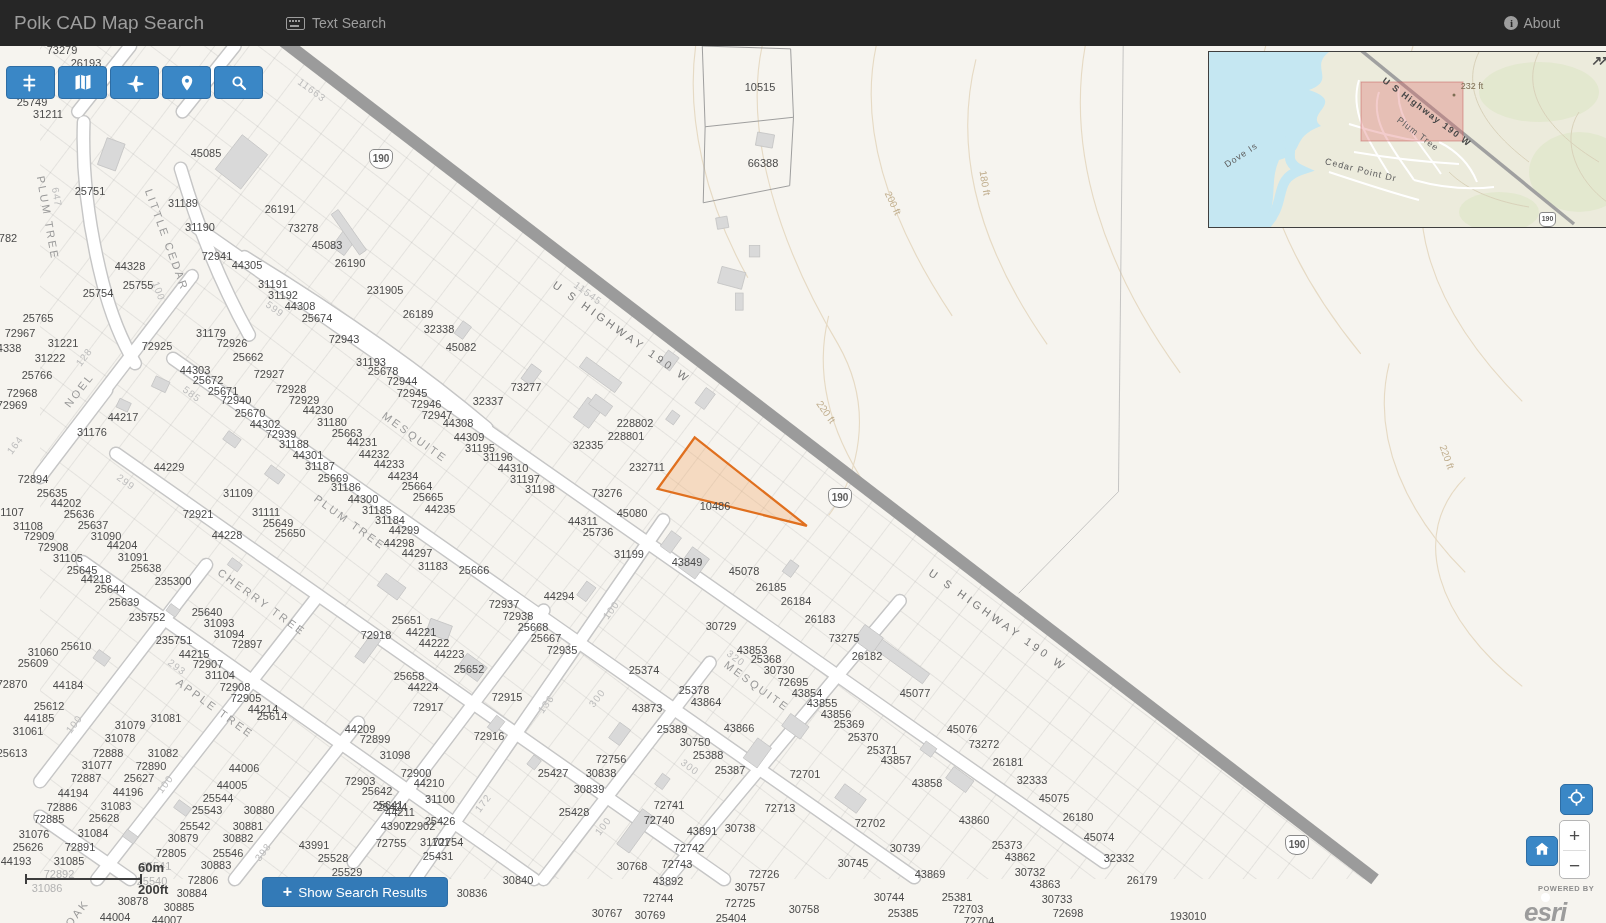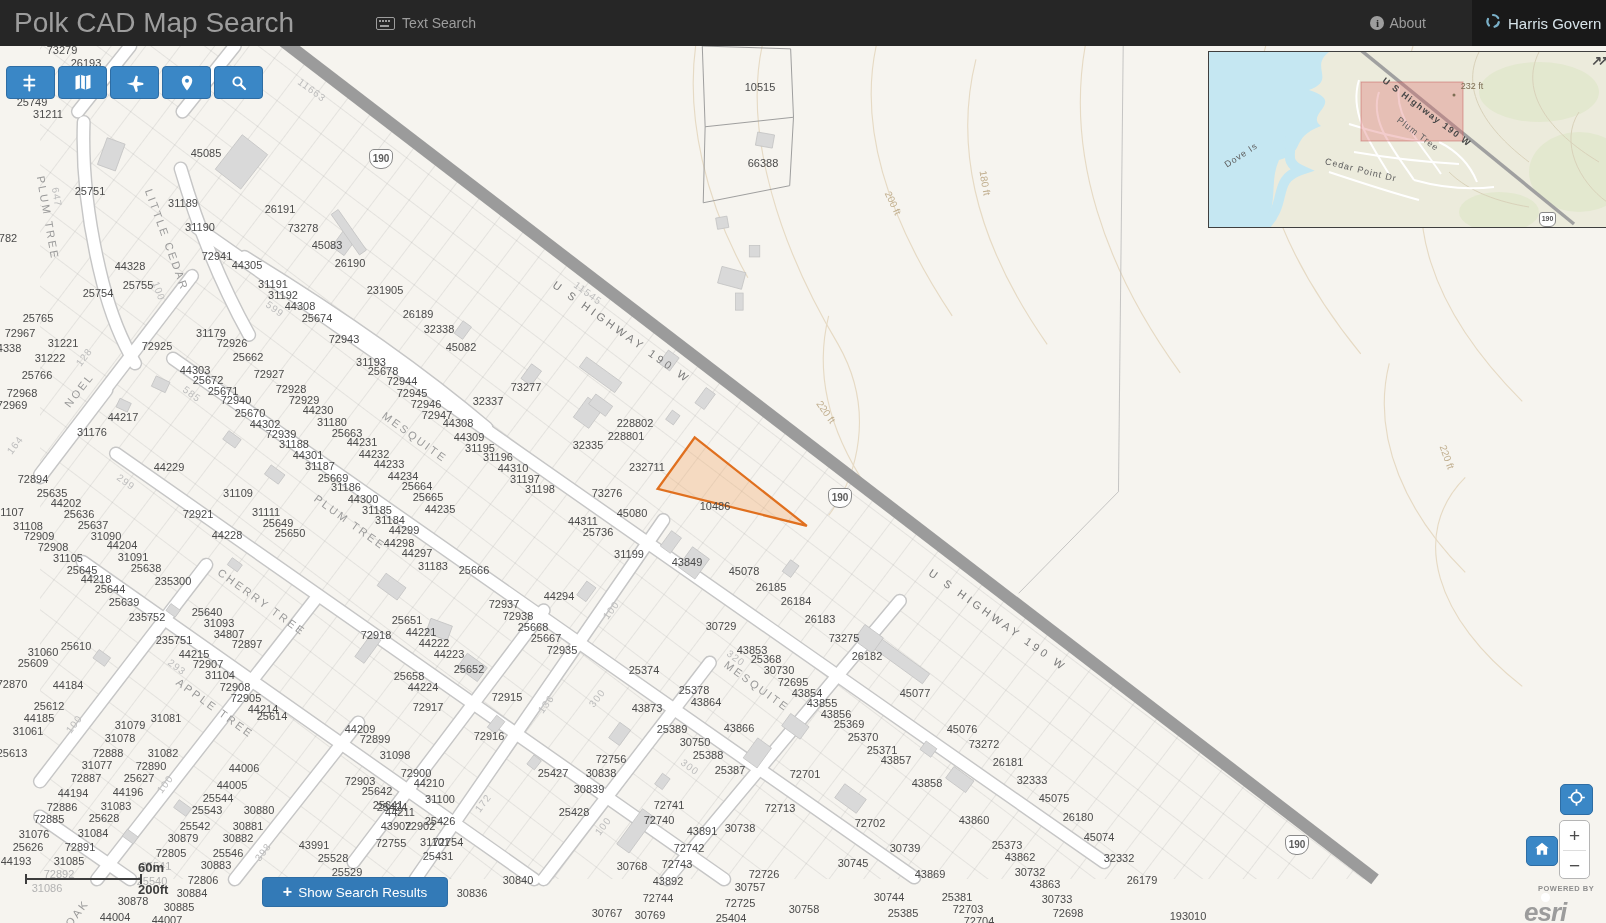--- a/index.html
+++ b/index.html
@@ -1,21 +1,21 @@
 <!DOCTYPE html>
 <html><head>
 <meta charset="utf-8">
 <style>
   html,body{margin:0;padding:0;width:1606px;height:923px;overflow:hidden;
     font-family:"Liberation Sans",sans-serif;background:#f6f4ef;}
   #app{position:relative;width:1606px;height:923px;}
 
   
   #header{position:absolute;left:0;top:0;width:1606px;height:46px;background:#262626;z-index:50;display:flex;align-items:center;}
-  #header .title{margin-left:14px;font-size:28px;color:#9d9d9d;white-space:nowrap;}
+  #header .title{margin-left:14px;font-size:19px;color:#9d9d9d;white-space:nowrap;}
   #header .navitem{margin-left:82px;font-size:14px;color:#9d9d9d;display:flex;align-items:center;gap:7px;cursor:pointer;}
   .kbd-icon{display:inline-block;width:17px;height:11px;border:1px solid #9d9d9d;border-radius:2px;position:relative;}
   .kbd-icon:before{content:"";position:absolute;left:2px;top:2px;width:11px;height:2px;
      background:linear-gradient(90deg,#9d9d9d 0 2px,transparent 2px 3px);background-size:3px 2px;}
   .kbd-icon:after{content:"";position:absolute;left:3px;bottom:2px;width:9px;height:2px;background:#9d9d9d;}
   #header .spacer{flex:1;}
   #about{font-size:14px;color:#9d9d9d;display:flex;align-items:center;gap:5px;cursor:pointer;margin-right:46px;}
   .info-icon{display:inline-block;width:14px;height:14px;border-radius:50%;background:#9d9d9d;color:#262626;
      font-size:11px;font-weight:bold;text-align:center;line-height:14px;font-family:"Liberation Serif",serif;}
   #brand{height:46px;background:#191919;display:flex;align-items:center;padding-left:13px;width:121px;overflow:hidden;cursor:pointer;}
@@ -270,21 +270,21 @@
         <span class="plbl" style="left: 133px; top: 557px;">31091</span>
         <span class="plbl" style="left: 82px; top: 570px;">25645</span>
         <span class="plbl" style="left: 146px; top: 568px;">25638</span>
         <span class="plbl" style="left: 96px; top: 579px;">44218</span>
         <span class="plbl" style="left: 173px; top: 581px;">235300</span>
         <span class="plbl" style="left: 110px; top: 589px;">25644</span>
         <span class="plbl" style="left: 124px; top: 602px;">25639</span>
         <span class="plbl" style="left: 147px; top: 617px;">235752</span>
         <span class="plbl" style="left: 207px; top: 612px;">25640</span>
         <span class="plbl" style="left: 219px; top: 623px;">31093</span>
-        <span class="plbl" style="left: 229px; top: 634px;">34807</span>
+        <span class="plbl" style="left: 229px; top: 634px;">31094</span>
         <span class="plbl" style="left: 174px; top: 640px;">235751</span>
         <span class="plbl" style="left: 247px; top: 644px;">72897</span>
         <span class="plbl" style="left: 194px; top: 654px;">44215</span>
         <span class="plbl" style="left: 208px; top: 664px;">72907</span>
         <span class="plbl" style="left: 220px; top: 675px;">31104</span>
         <span class="plbl" style="left: 235px; top: 687px;">72908</span>
         <span class="plbl" style="left: 246px; top: 698px;">72905</span>
         <span class="plbl" style="left: 76px; top: 646px;">25610</span>
         <span class="plbl" style="left: 43px; top: 652px;">31060</span>
         <span class="plbl" style="left: 33px; top: 663px;">25609</span>
@@ -694,24 +694,14 @@
     <span class="title">Polk CAD Map Search</span>
     <span class="navitem">
       <span class="kbd-icon"></span>
       <span>Text Search</span>
     </span>
     <span class="spacer"></span>
     <span id="about">
       <span class="info-icon">i</span>
       <span>About</span>
     </span>
-    <span id="brand">
-      <span>
-        <svg width="16" height="16" viewBox="0 0 16 16" fill="none" stroke="#7ab0c8" stroke-width="2.2" stroke-linecap="round">
-          <path d="M8 2a6 6 0 0 1 5.2 3"></path>
-            <path d="M13.8 9a6 6 0 0 1-4.3 4.8"></path>
-            <path d="M4 12.5A6 6 0 0 1 3 6"></path>
-        </svg>
-      </span>
-      <span class="brand-label">Harris Govern</span>
-    </span>
   </div>
 </div>
 
 </body></html>

